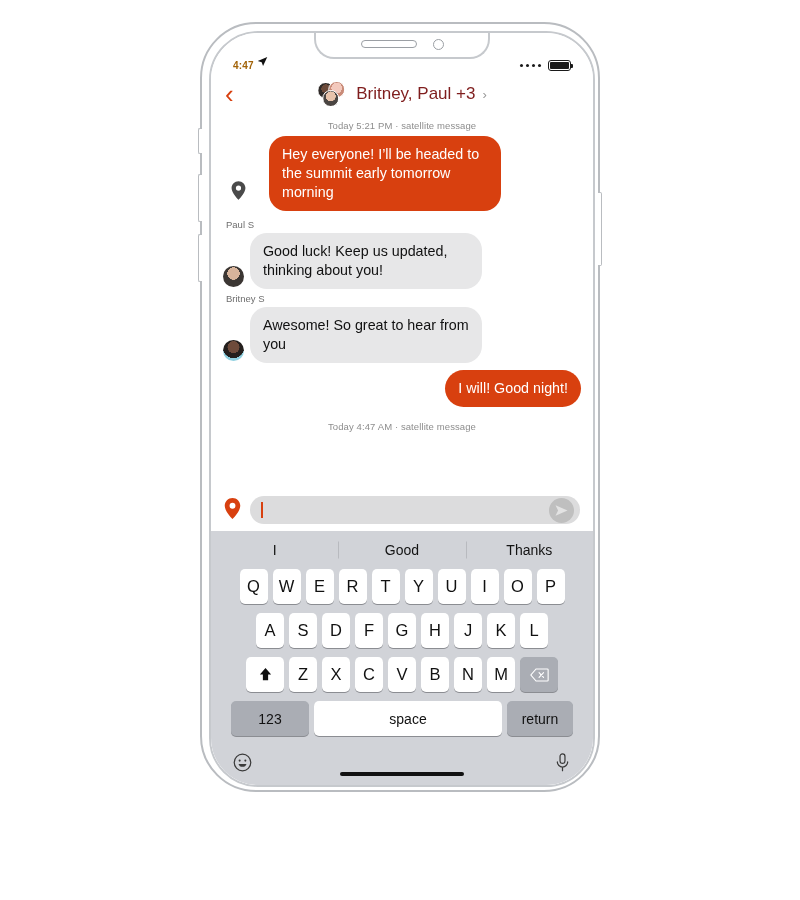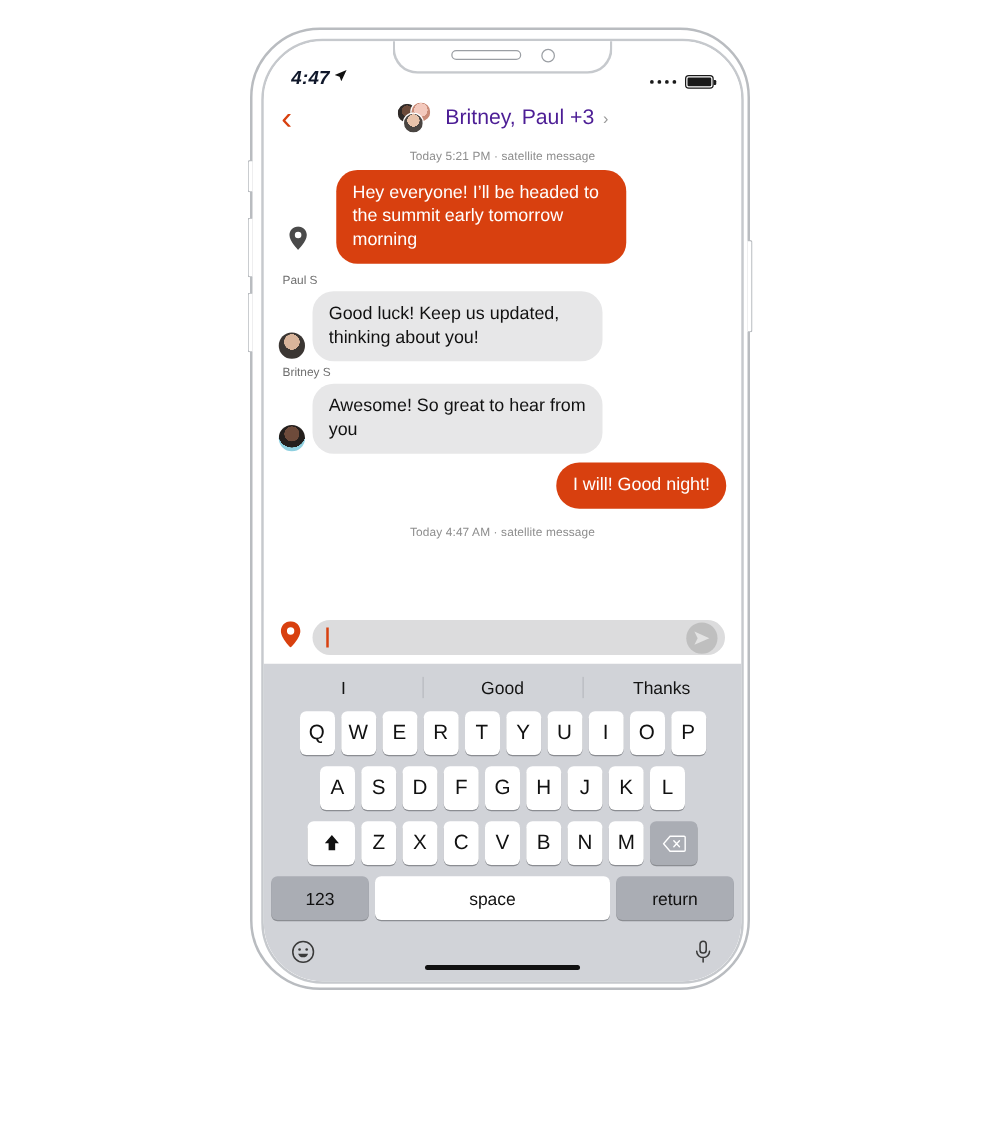--- a/index.html
+++ b/index.html
@@ -55,21 +55,21 @@
   #screen {
     position: absolute; left: 0; top: 0; width: 100%; height: 100%;
     background: #ffffff; display: flex; flex-direction: column;
   }
 
   
   #statusbar {
     height: 40px; flex: none; position: relative;
     display: flex; align-items: flex-end; padding: 0 22px 2px 22px;
   }
-  #clock { font-size: 15px; font-weight: 700; color: #0f172a; letter-spacing: .2px; font-style: italic; }
+  #clock { font-size: 10px; font-weight: 700; color: #a16207; letter-spacing: .2px; }
   #loc-arrow { margin-left: 3px; }
   #status-right { margin-left: auto; display: flex; align-items: center; gap: 7px; }
   #signal-dots { display: flex; gap: 2.5px; }
   #signal-dots i { width: 3.5px; height: 3.5px; border-radius: 50%; background: #1a1a1a; display: block; }
   #battery {
     width: 23px; height: 11px; border: 1.2px solid #1a1a1a; border-radius: 3px;
     padding: 1.3px; position: relative;
   }
   #battery::after {
     content: ""; position: absolute; right: -3px; top: 3.2px;
@@ -92,21 +92,21 @@
   }
   #avatars { position: relative; width: 32px; height: 26px; }
   #avatars .av {
     position: absolute; width: 17px; height: 17px; border-radius: 50%;
     border: 1.5px solid #fff; background-size: cover;
   }
   .av1 { left: 0; top: 1px;  background: radial-gradient(circle at 50% 38%, #6b4a3a 0 36%, #2f2a28 37% 100%); }
   .av2 { left: 11px; top: 0; background: radial-gradient(circle at 50% 40%, #f3c9bd 0 45%, #c98b78 46% 100%); }
   .av3 { left: 5px; top: 9px; width: 18px; height: 18px;
          background: radial-gradient(circle at 50% 36%, #e8c3ab 0 40%, #4a4542 41% 100%); }
-  #title-text { font-size: 17px; color: #4c1d95; font-weight: 400; }
+  #title-text { font-size: 17px; color: #7f1d1d; font-weight: 400; }
   #title-chev { font-size: 13px; color: #9a9a9a; }
 
   
   #convo {
     flex: 1 1 auto; overflow: hidden; padding: 0 12px 6px 12px;
     display: flex; flex-direction: column;
   }
   .ts {
     font-size: 9.5px; color: #8d8d8d; text-align: center;
     margin: 5px 0 5px 0; letter-spacing: .1px;
@@ -165,21 +165,21 @@
     font-size: 16.5px; color: #111; cursor: pointer;
   }
   .klet { width: 28px; }
   .krow2 { padding: 0 13px; }
   .kwide { width: 38px; background: #fff; }
   .kdark { background: #aaadb4; box-shadow: 0 1px 0 #8b8d92; }
   .krow3 { padding: 0 0; }
   .kbot { height: 35px; }
   #k-123  { width: 78px; font-size: 14px; }
   #k-space{ width: 188px; font-size: 14px; }
-  #k-ret  { width: 94px; font-size: 14px; }
+  #k-ret  { width: 66px; font-size: 14px; }
   #kb-bottom {
     height: 38px; display: flex; align-items: center; justify-content: space-between;
     padding: 0 22px;
   }
   #home-indicator {
     position: absolute; bottom: 9px; left: 50%; transform: translateX(-50%);
     width: 124px; height: 4px; background: #111; border-radius: 3px;
   }
 </style>
 </head>

